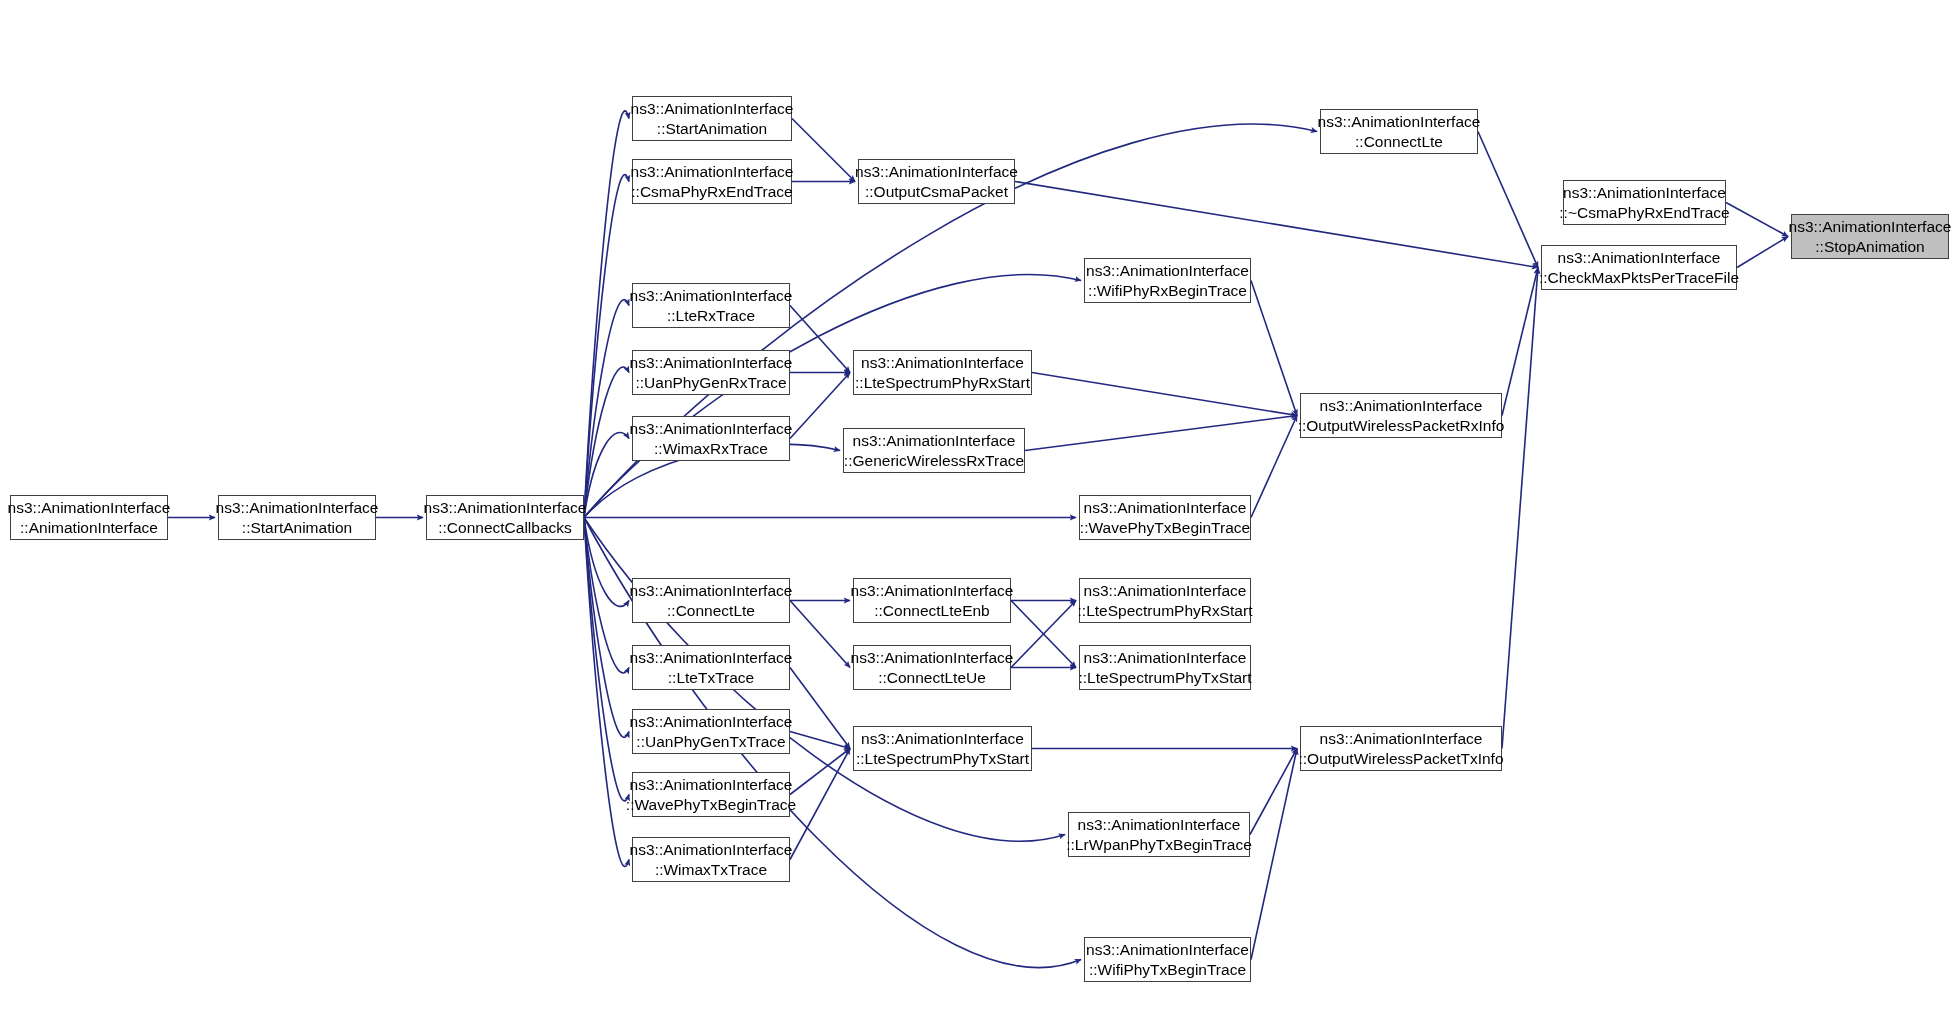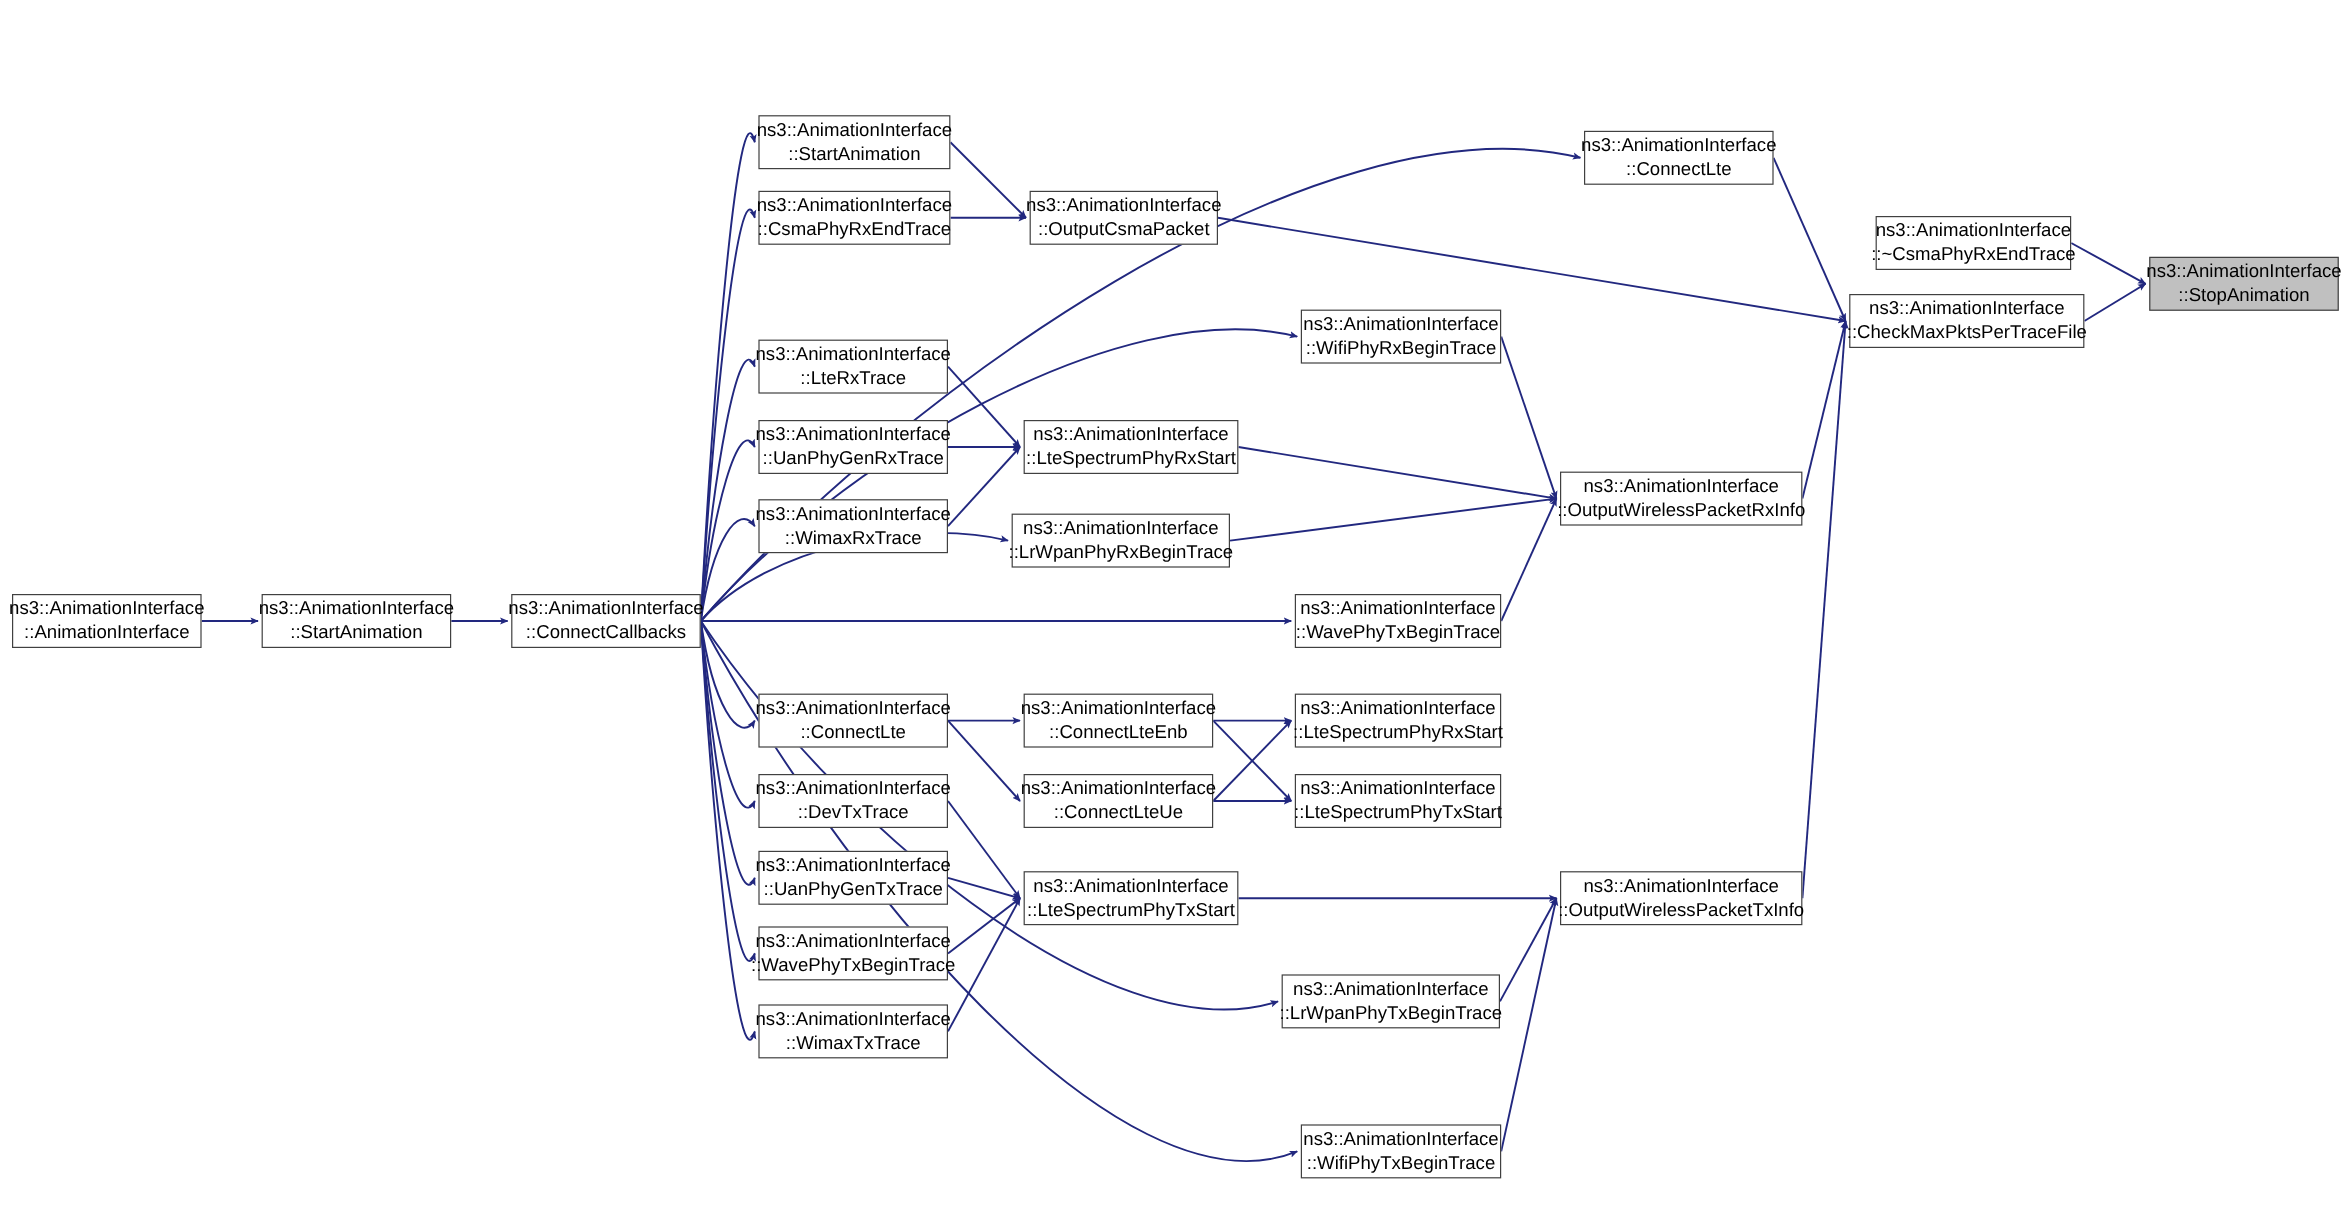--- a/index.html
+++ b/index.html
@@ -137,21 +137,21 @@
       <div class="node" style="left: 853px; top: 350px; width: 179px; height: 45px;">
         <span class="l1">ns3::AnimationInterface</span>
         <span class="l2">::LteSpectrumPhyRxStart</span>
       </div>
       <div class="node" style="left: 632px; top: 416px; width: 158px; height: 45px;">
         <span class="l1">ns3::AnimationInterface</span>
         <span class="l2">::WimaxRxTrace</span>
       </div>
       <div class="node" style="left: 843px; top: 428px; width: 182px; height: 45px;">
         <span class="l1">ns3::AnimationInterface</span>
-        <span class="l2">::LrWpanPhyRxBeginTrace</span>
+        <span class="l2">::GenericWirelessRxTrace</span>
       </div>
       <div class="node" style="left: 1300px; top: 393px; width: 202px; height: 45px;">
         <span class="l1">ns3::AnimationInterface</span>
         <span class="l2">::OutputWirelessPacketRxInfo</span>
       </div>
       <div class="node" style="left: 1079px; top: 495px; width: 172px; height: 45px;">
         <span class="l1">ns3::AnimationInterface</span>
         <span class="l2">::WavePhyTxBeginTrace</span>
       </div>
       <div class="node" style="left: 632px; top: 578px; width: 158px; height: 45px;">
@@ -161,21 +161,21 @@
       <div class="node" style="left: 853px; top: 578px; width: 158px; height: 45px;">
         <span class="l1">ns3::AnimationInterface</span>
         <span class="l2">::ConnectLteEnb</span>
       </div>
       <div class="node" style="left: 1079px; top: 578px; width: 172px; height: 45px;">
         <span class="l1">ns3::AnimationInterface</span>
         <span class="l2">::LteSpectrumPhyRxStart</span>
       </div>
       <div class="node" style="left: 632px; top: 645px; width: 158px; height: 45px;">
         <span class="l1">ns3::AnimationInterface</span>
-        <span class="l2">::DevTxTrace</span>
+        <span class="l2">::LteTxTrace</span>
       </div>
       <div class="node" style="left: 853px; top: 645px; width: 158px; height: 45px;">
         <span class="l1">ns3::AnimationInterface</span>
         <span class="l2">::ConnectLteUe</span>
       </div>
       <div class="node" style="left: 1079px; top: 645px; width: 172px; height: 45px;">
         <span class="l1">ns3::AnimationInterface</span>
         <span class="l2">::LteSpectrumPhyTxStart</span>
       </div>
       <div class="node" style="left: 632px; top: 709px; width: 158px; height: 45px;">

